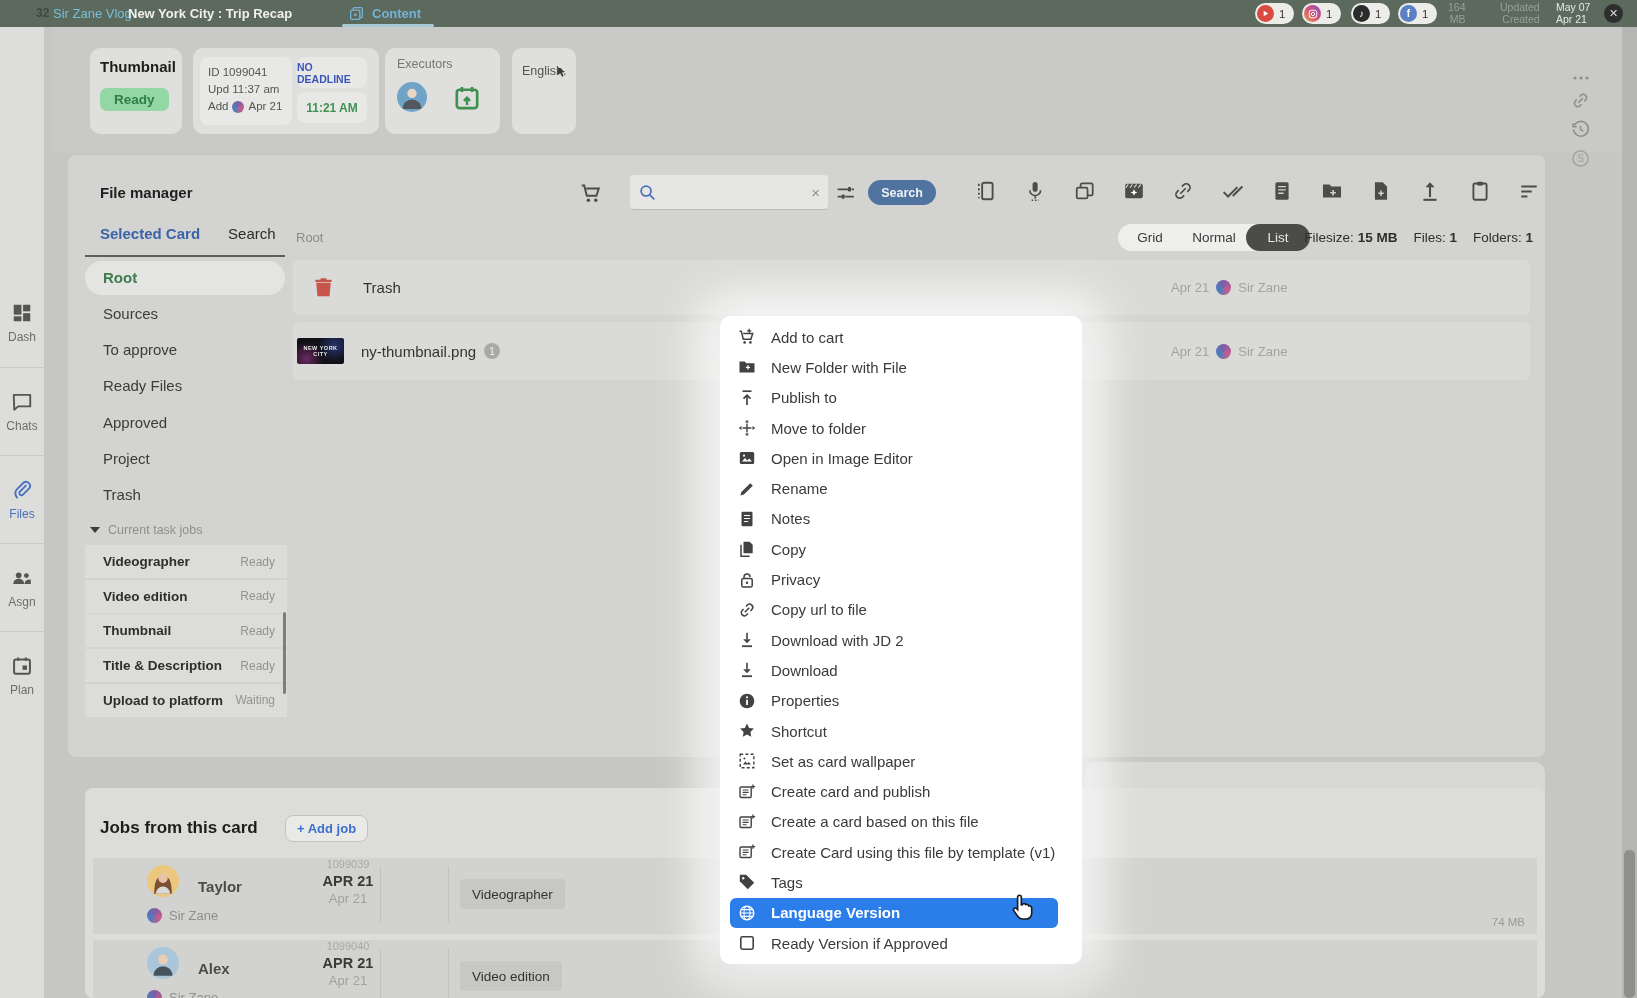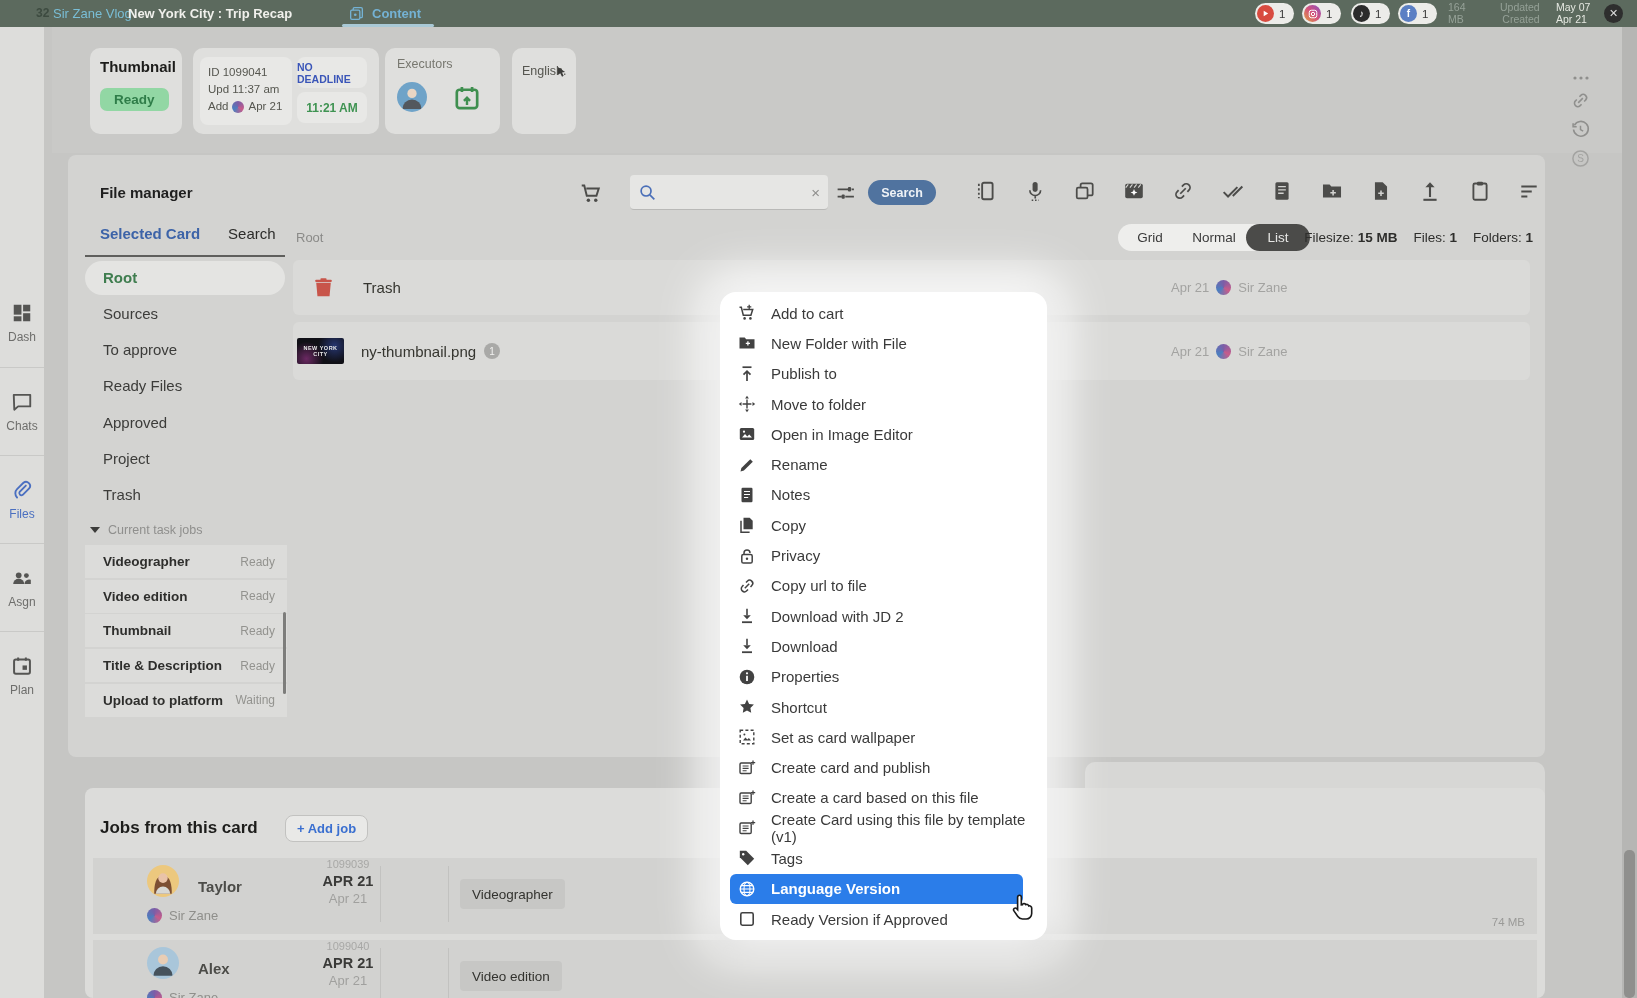--- a/index.html
+++ b/index.html
@@ -75,21 +75,21 @@
 .javatar{position:absolute;border-radius:50%;overflow:hidden}
 .jname{position:absolute;font-size:15px;font-weight:bold;color:#4c4c48}
 .jsub{position:absolute;font-size:13px;color:#8f8f8b}
 .jid{position:absolute;font-size:11px;color:#a8a8a6;width:110px;text-align:center}
 .jd1{position:absolute;font-size:14.5px;font-weight:bold;color:#3a3a38;width:110px;text-align:center}
 .jd2{position:absolute;font-size:13px;color:#a0a09e;width:110px;text-align:center}
 .vdiv{position:absolute;width:1px;background:#c2c2c0}
 .rolechip{position:absolute;height:30px;background:#c7c7c5;border-radius:4px;color:#33332f;font-size:13.5px;display:flex;align-items:center;padding:0 12px}
 .jsize{position:absolute;right:12px;font-size:11.5px;color:#9a9a98}
 
-#cmenu{position:absolute;left:720px;top:292px;width:327px;background:#fff;border-radius:16px;padding:6px 0;box-shadow:0 0 46px 20px rgba(255,255,255,.92),0 6px 22px rgba(0,0,0,.22);z-index:40}
+#cmenu{position:absolute;left:720px;top:316px;width:362px;background:#fff;border-radius:10px;padding:6px 0;box-shadow:0 0 46px 20px rgba(255,255,255,.92),0 6px 22px rgba(0,0,0,.22);z-index:40}
 .mrow{height:30.3px;display:flex;align-items:center;gap:15px;padding-left:18px;font-size:15px;color:#3a3a3a}
 .mrow.hl{background:#2b7de9;color:#fff;border-radius:6px;margin:0 24px 0 10px;padding-left:8px;font-weight:bold}
 .mi{width:18px;height:18px;flex:0 0 18px}
 
 #edge{position:absolute;right:0;top:27px;width:15px;height:971px;background:#b6b6b4}
 #edge .thumb{position:absolute;left:2px;width:11px;top:823px;height:148px;background:#8f8f8d;border-radius:5px}
 
 #cursor{position:absolute;left:1008px;top:893px;z-index:60}
 .person{border-radius:50%;display:block}
 </style>
@@ -129,21 +129,21 @@
   </span>
   <span class="spill" style="left:1351px">
     <span class="sico" style="background:#2b2b2b">♪</span>
     <span class="cnt">1</span>
   </span>
   <span class="spill" style="left:1398px">
     <span class="sico" style="background:#5b7fc4">f</span>
     <span class="cnt">1</span>
   </span>
 
-  <span class="meta2" style="left:1448px;text-align:left"><span>164</span><br><span>MB</span></span>
+  <span class="meta2" style="left:1448px;text-align:right"><span>164</span><br><span>MB</span></span>
   <span class="meta2" style="left:1500px;text-align:right"><span>Updated</span><br><span>Created</span></span>
   <span class="meta2" style="left:1556px"><b>May 07</b><br><b>Apr 21</b></span>
   <span id="close-btn">✕</span>
 </div>
 
 <div id="rail">
   <div style="height:252px"></div>
   <div class="rail-item">
     <span>
         <svg width="22" height="22" viewBox="0 0 20 20">

